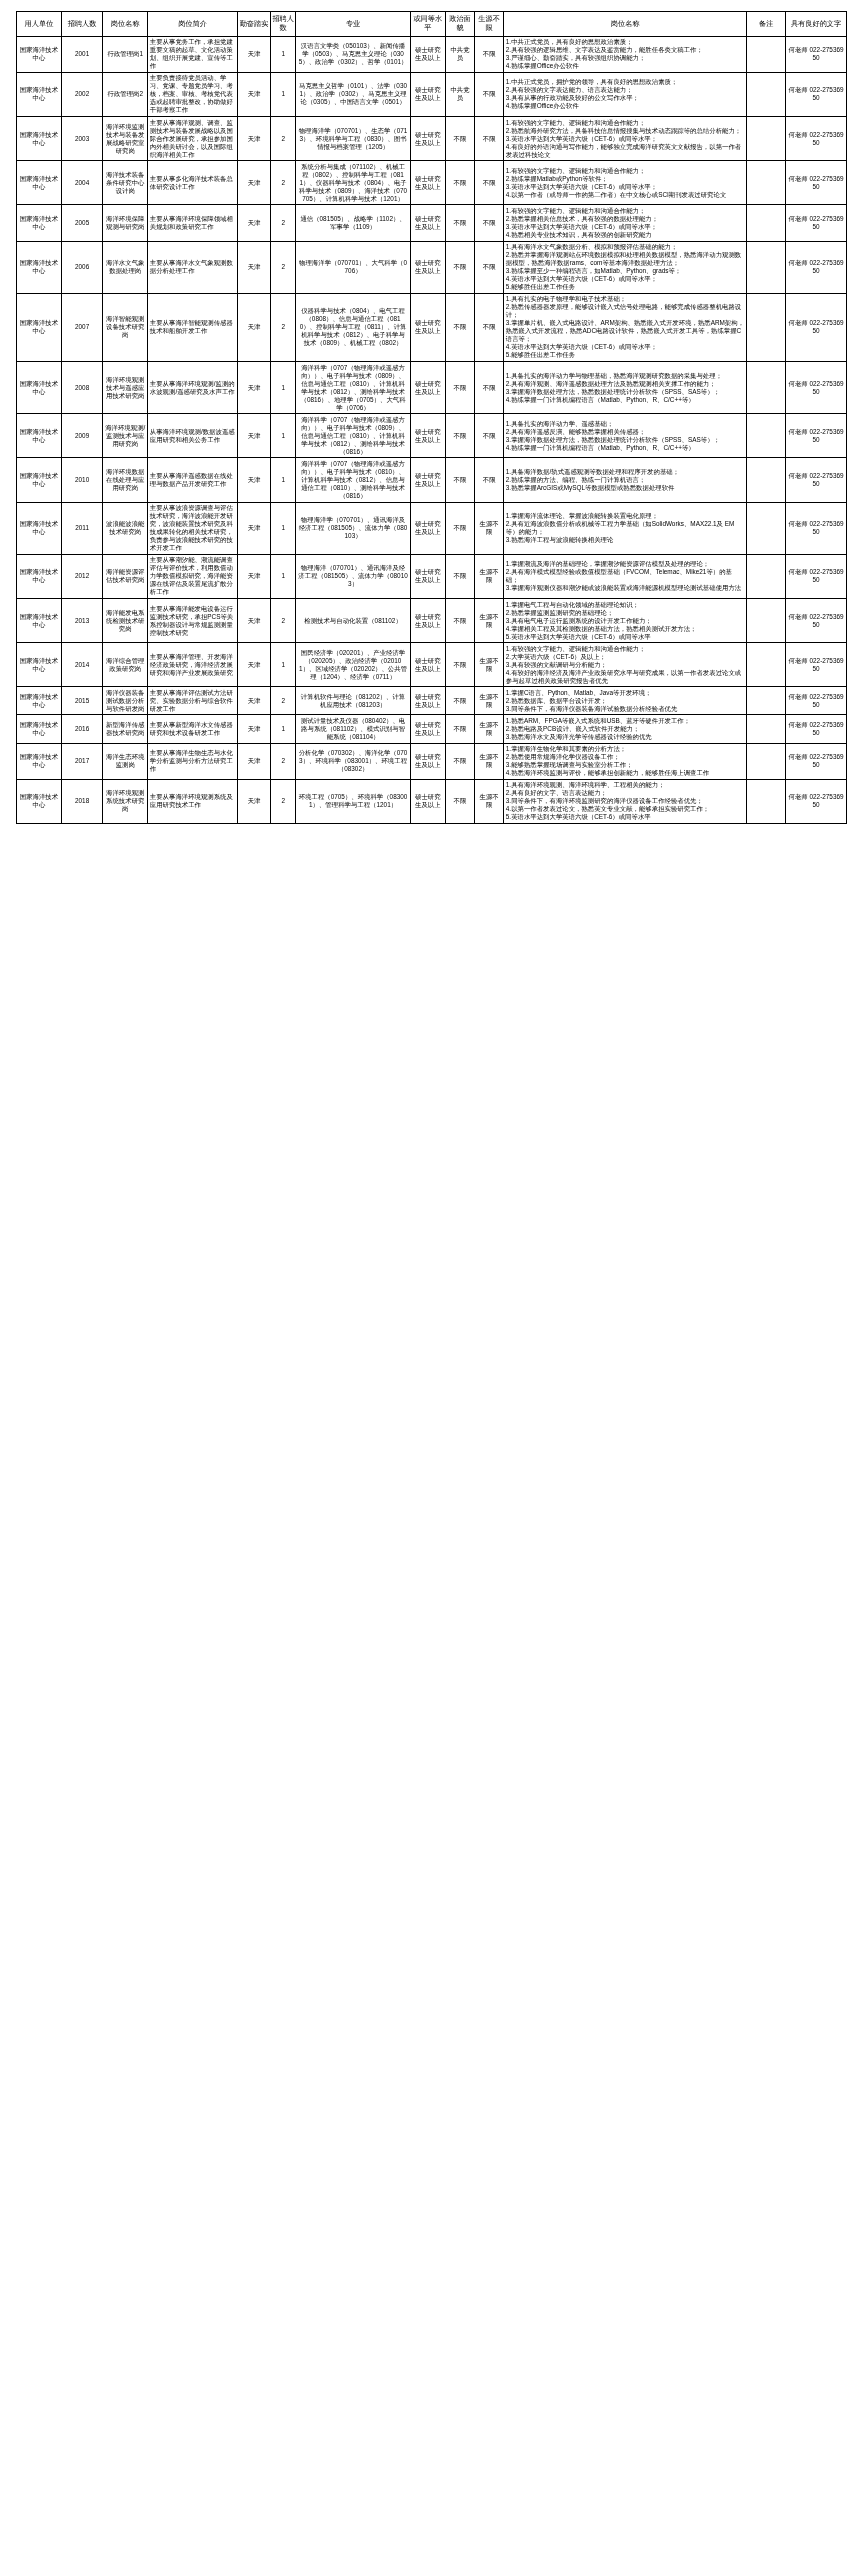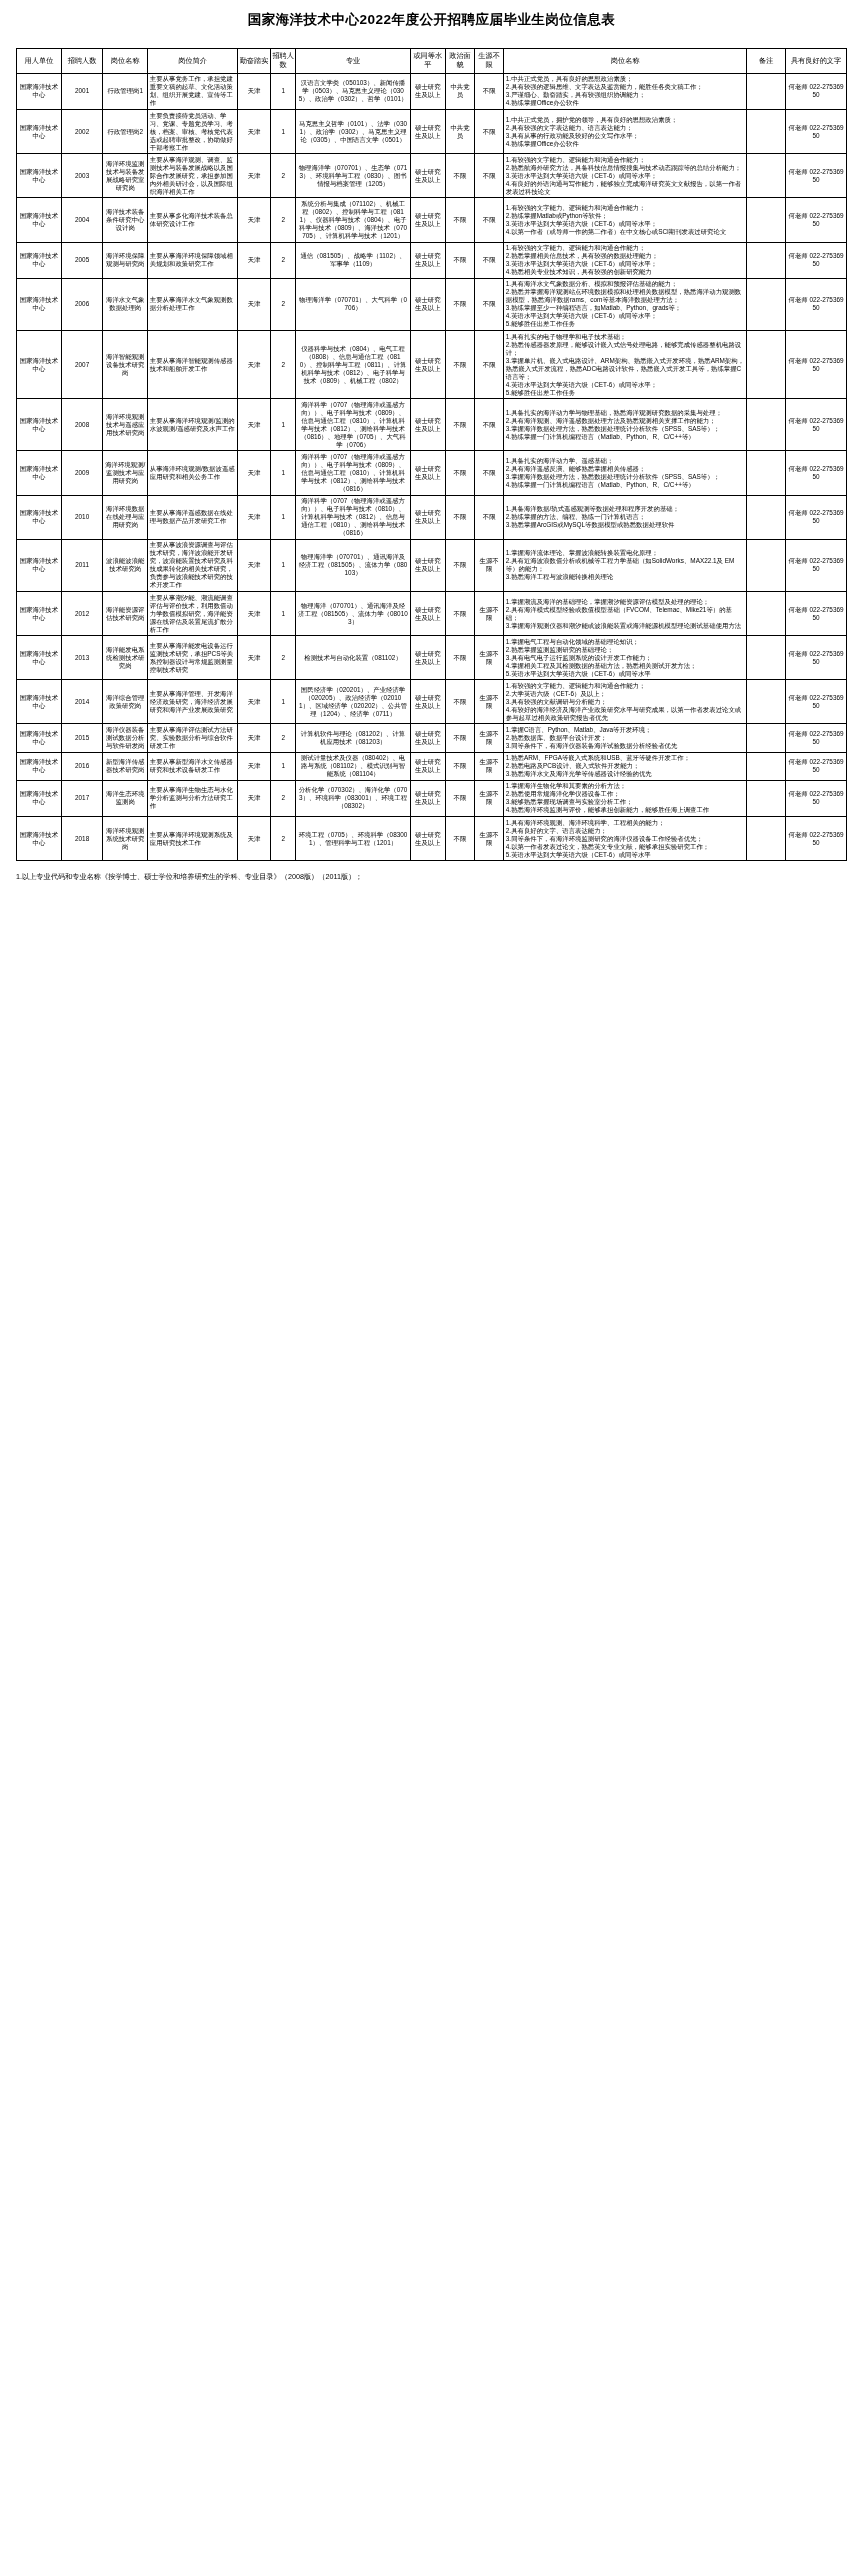--- a/index.html
+++ b/index.html
@@ -61,21 +61,20 @@
     font-size:7.2px;
     line-height:1.5;
   }
   .notes div{display:block;}
 </style>
 </head>
 <body>
 
 <div class="page">
 
-  <div class="doc-title">国家海洋技术中心2022年度公开招聘应届毕业生岗位信息表</div>
 
   <table class="main">
     <colgroup>
       <col class="c-unit">
         <col class="c-code">
         <col class="c-name">
         <col class="c-intro">
       <col class="c-place">
         <col class="c-num">
         <col class="c-major">
@@ -460,17 +459,16 @@
             <span class="other-line">4.以第一作者发表过论文，熟悉英文专业文献，能够承担实验研究工作；</span>
             <span class="other-line">5.英语水平达到大学英语六级（CET-6）或同等水平</span>
           </td>
           <td class="center"></td>
           <td class="center">何老师 022-27536950</td>
         </tr>
       </tbody>
   </table>
 
   <div class="notes" id="notes">
-      <div>1.以上专业代码和专业名称《按学博士、硕士学位和培养研究生的学科、专业目录》（2008版）（2011版）；</div>
     </div>
 
 </div>
 
 
 </body></html>

